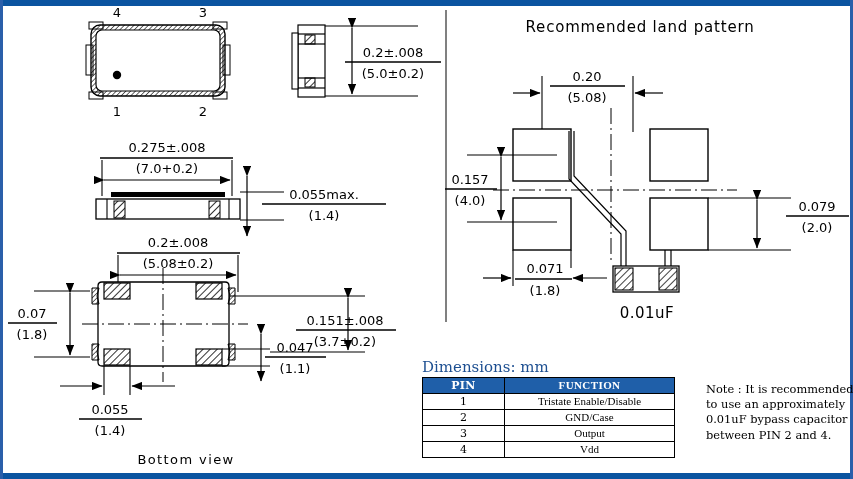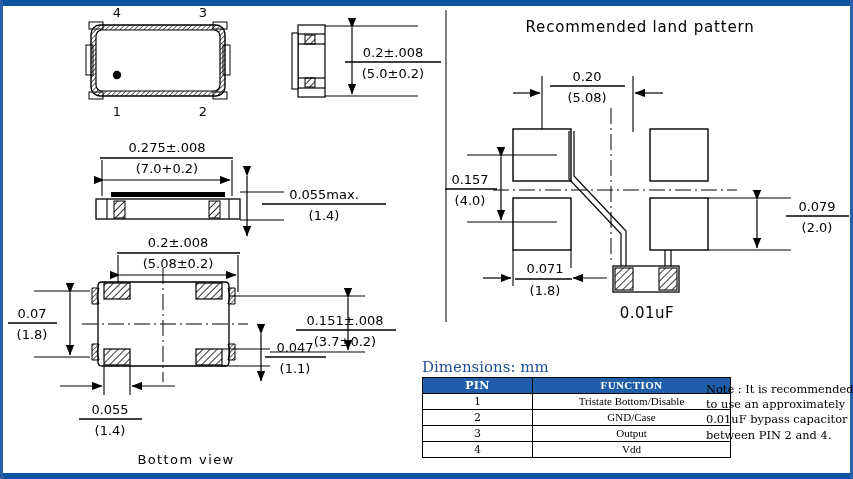--- a/index.html
+++ b/index.html
@@ -56,21 +56,21 @@
   table.pinout{
     position:absolute;left:422px;top:377px;
     border-collapse:collapse;
     font-family:"DejaVu Serif", serif;
     font-size:11px;
     background:#fff;
   }
   table.pinout th,table.pinout td{
     border:1px solid #000;
     text-align:center;
-    padding:0px 16px;
+    padding:0px 2px;
     height:15px;
     line-height:15px;
     color:#000;
   }
   table.pinout thead th{
     background:#1f5fa9;color:#ffffff;font-weight:bold;letter-spacing:0.4px;
     border-color:#000;
   }
   table.pinout th.c-pin,table.pinout td.c-pin{width:77px;}
   table.pinout th.c-fn,table.pinout td.c-fn{width:165px;font-family:Liberation Serif, serif;}
@@ -295,21 +295,21 @@
   <table class="pinout">
     <thead>
       <tr>
         <th class="c-pin">PIN</th>
         <th class="c-fn">FUNCTION</th>
       </tr>
     </thead>
     <tbody>
       <tr>
         <td class="c-pin">1</td>
-        <td class="c-fn">Tristate Bottom/Disable</td>
+        <td class="c-fn">Tristate Enable/Disable</td>
       </tr>
       <tr>
         <td class="c-pin">2</td>
         <td class="c-fn">GND/Case</td>
       </tr>
       <tr>
         <td class="c-pin">3</td>
         <td class="c-fn">Output</td>
       </tr>
       <tr>

